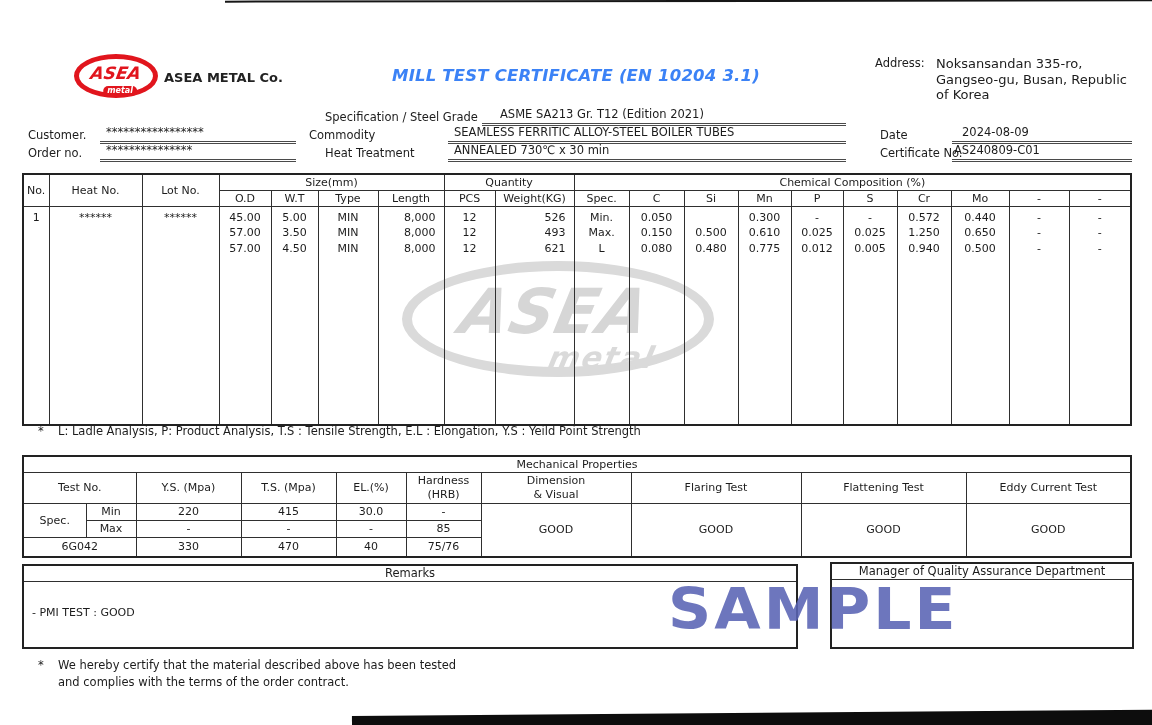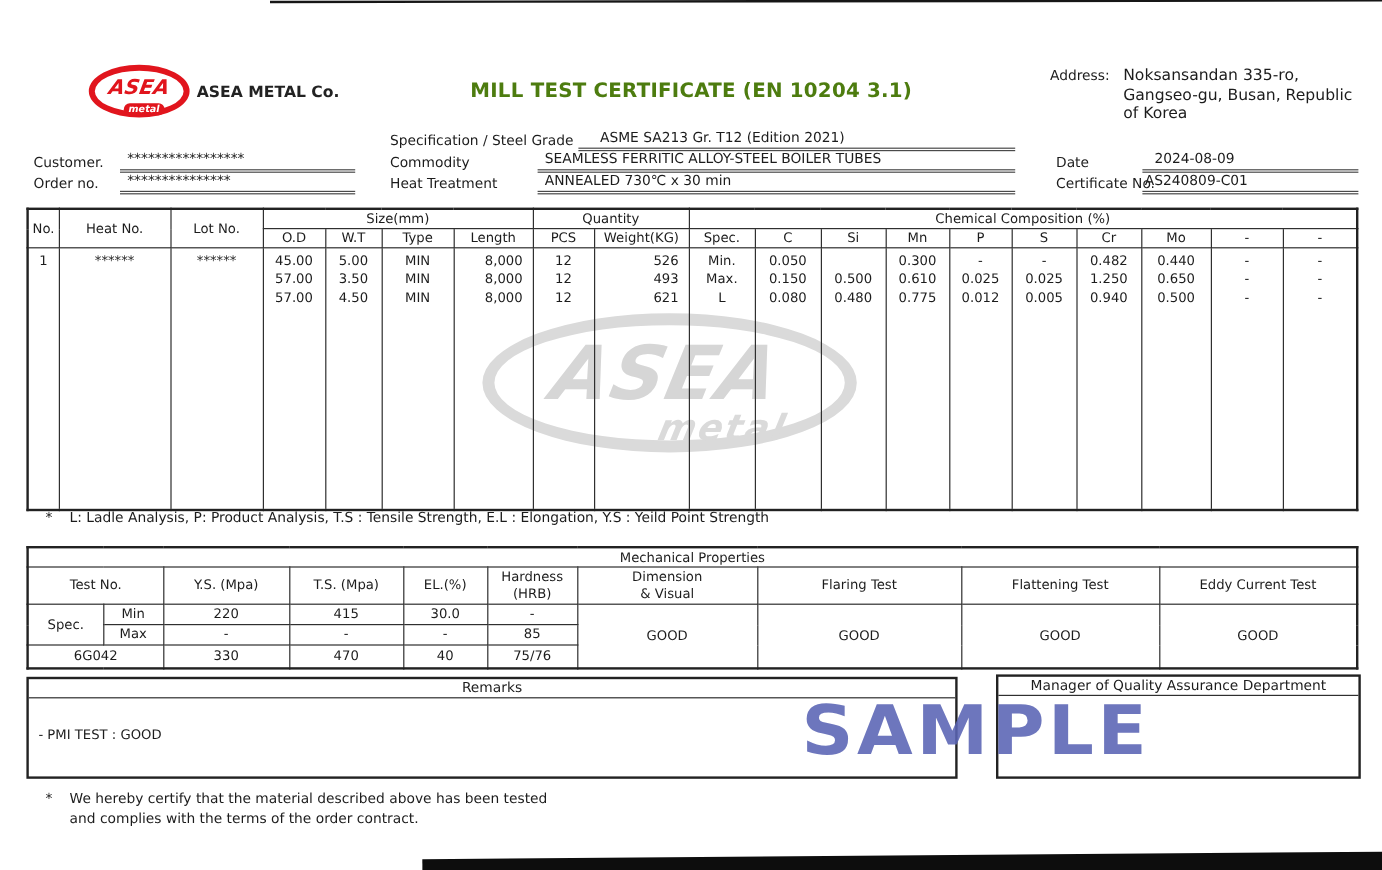--- a/index.html
+++ b/index.html
@@ -17,21 +17,21 @@
   
   .logo { position:absolute; left:74px; top:54px; width:84px; height:44px; }
   .logo-ellipse { position:absolute; inset:0; border:5px solid #e1151d; border-radius:50%; background:#fff; }
   .logo-asea { position:absolute; left:50%; top:44%; transform:translate(-50%,-50%) skewX(-10deg);
                color:#e1151d; font-weight:bold; font-style:italic; font-size:17px; letter-spacing:0px; }
   .logo-metal { position:absolute; left:50%; bottom:2px; transform:translateX(-38%);
                 background:#e1151d; color:#fff; font-size:8px; font-style:italic; font-weight:bold;
                 padding:0 4px 1px 4px; border-radius:5px; line-height:9px; }
   .company { position:absolute; left:164px; top:70px; font-size:13px; font-weight:bold; color:#222; }
   .doc-title { position:absolute; left:0; right:0; top:66px; text-align:center;
-               font-size:16.5px; font-weight:bold; color:#4d7c0f; letter-spacing:0.2px; }
+               font-size:16.5px; font-weight:bold; color:#3b82f6; letter-spacing:0.2px;font-style:italic; }
   .addr-label { position:absolute; left:875px; top:56px; font-size:11.5px; }
   .addr-lines { position:absolute; left:936px; top:56px; font-size:13px; line-height:15.5px; }
 
   
   .flabel { position:absolute; font-size:11.5px; white-space:nowrap; }
   .fline  { position:absolute; height:16px; border-bottom:3px double #4a4a4a; font-size:11.5px;
             white-space:nowrap; overflow:visible; }
   .fline span { display:inline-block; padding-left:6px; line-height:15px; }
 
   
@@ -103,21 +103,21 @@
     <div>of Korea</div>
   </div>
 
   <div class="flabel" style="left:28px; top:128px;">Customer.</div>
   <div class="fline" style="left:100px; top:125px; width:196px;"><span>*****************</span></div>
   <div class="flabel" style="left:28px; top:146px;">Order no.</div>
   <div class="fline" style="left:100px; top:143px; width:196px;"><span>***************</span></div>
 
   <div class="flabel" style="left:325px; top:110px;">Specification / Steel Grade</div>
   <div class="fline" style="left:482px; top:107px; width:364px;"><span style="padding-left:18px;">ASME SA213 Gr. T12 (Edition 2021)</span></div>
-  <div class="flabel" style="left:325px; top:128px;">Commodity</div>
+  <div class="flabel" style="left:309px; top:128px;">Commodity</div>
   <div class="fline" style="left:448px; top:125px; width:398px;"><span>SEAMLESS FERRITIC ALLOY-STEEL BOILER TUBES</span></div>
   <div class="flabel" style="left:325px; top:146px;">Heat Treatment</div>
   <div class="fline" style="left:448px; top:143px; width:398px;"><span>ANNEALED 730℃ x 30 min</span></div>
 
   <div class="flabel" style="left:880px; top:128px;">Date</div>
   <div class="fline" style="left:952px; top:125px; width:180px;"><span style="padding-left:10px;">2024-08-09</span></div>
   <div class="flabel" style="left:880px; top:146px;">Certificate No.</div>
   <div class="fline" style="left:952px; top:143px; width:180px;"><span style="padding-left:2px;">AS240809-C01</span></div>
 
   <table class="mt">
@@ -233,21 +233,21 @@
         <div class="ln">-</div>
         <div class="ln">0.025</div>
         <div class="ln">0.012</div>
       </td>
       <td class="body">
         <div class="ln">-</div>
         <div class="ln">0.025</div>
         <div class="ln">0.005</div>
       </td>
       <td class="body">
-        <div class="ln">0.482</div>
+        <div class="ln">0.572</div>
         <div class="ln">1.250</div>
         <div class="ln">0.940</div>
       </td>
       <td class="body">
         <div class="ln">0.440</div>
         <div class="ln">0.650</div>
         <div class="ln">0.500</div>
       </td>
       <td class="body">
         <div class="ln">-</div>

